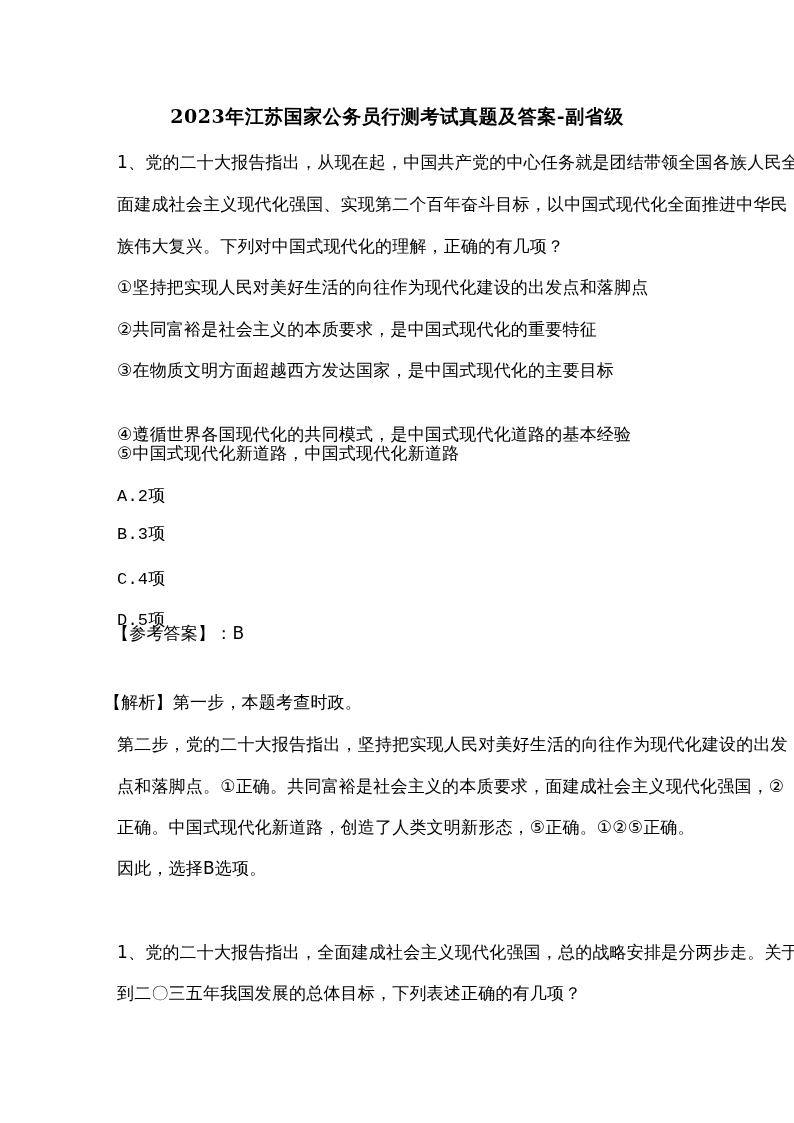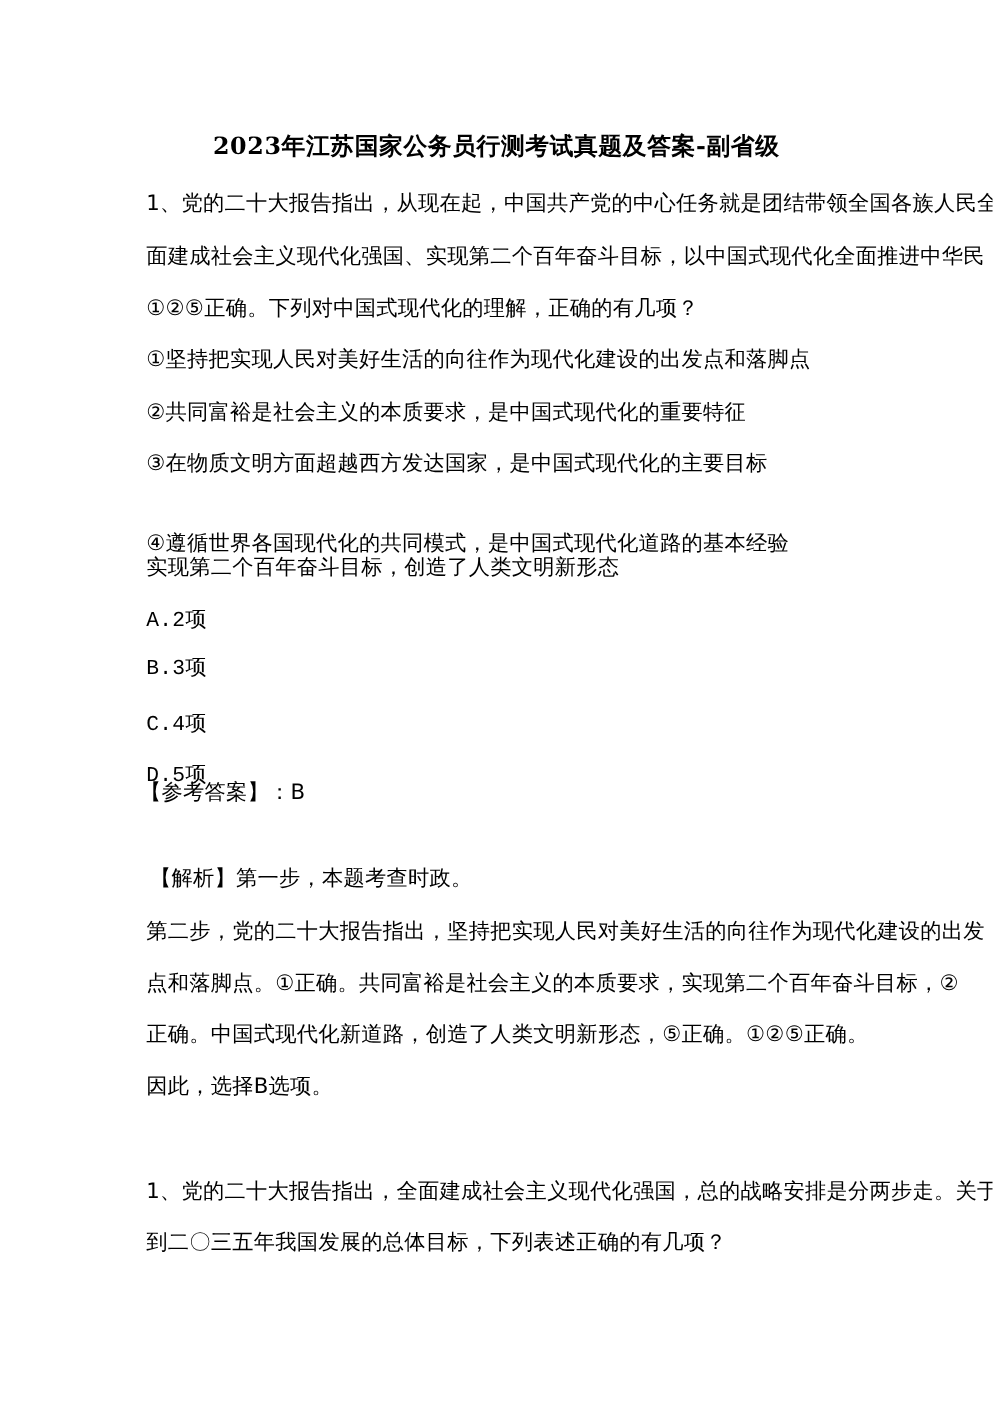--- a/index.html
+++ b/index.html
@@ -11,35 +11,35 @@
   .opt { font-family: Liberation Mono, monospace; }
 </style>
 </head>
 <body>
 
 <div>
   <div class="title">2023年江苏国家公务员行测考试真题及答案-副省级</div>
 
   <div class="line" style="top:151px">1、党的二十大报告指出，从现在起，中国共产党的中心任务就是团结带领全国各族人民全</div>
   <div class="line" style="top:193px">面建成社会主义现代化强国、实现第二个百年奋斗目标，以中国式现代化全面推进中华民</div>
-  <div class="line" style="top:235px">①②⑤正确。下列对中国式现代化的理解，正确的有几项？</div>
+  <div class="line" style="top:235px">族伟大复兴。下列对中国式现代化的理解，正确的有几项？</div>
 
   <div class="line" style="top:276px">①坚持把实现人民对美好生活的向往作为现代化建设的出发点和落脚点</div>
   <div class="line" style="top:318px">②共同富裕是社会主义的本质要求，是中国式现代化的重要特征</div>
   <div class="line" style="top:359px">③在物质文明方面超越西方发达国家，是中国式现代化的主要目标</div>
   <div class="line" style="top:423px">④遵循世界各国现代化的共同模式，是中国式现代化道路的基本经验</div>
-  <div class="line" style="top:442px">实现第二个百年奋斗目标，创造了人类文明新形态</div>
+  <div class="line" style="top:442px">⑤中国式现代化新道路，中国式现代化新道路</div>
 
   <div class="line opt" style="top:484px">A.2项</div>
   <div class="line opt" style="top:522px">B.3项</div>
   <div class="line opt" style="top:567px">C.4项</div>
   <div class="line opt" style="top:608px">D.5项</div>
 
   <div class="line" style="top:622px; left:112px">【参考答案】：B</div>
-  <div class="line" style="top:691px; left:120px">【解析】第一步，本题考查时政。</div>
+  <div class="line" style="top:691px; left:104px">【解析】第一步，本题考查时政。</div>
   <div class="line" style="top:733px">第二步，党的二十大报告指出，坚持把实现人民对美好生活的向往作为现代化建设的出发</div>
-  <div class="line" style="top:775px">点和落脚点。①正确。共同富裕是社会主义的本质要求，实现第二个百年奋斗目标，②</div>
+  <div class="line" style="top:775px">点和落脚点。①正确。共同富裕是社会主义的本质要求，面建成社会主义现代化强国，②</div>
   <div class="line" style="top:816px">正确。中国式现代化新道路，创造了人类文明新形态，⑤正确。①②⑤正确。</div>
   <div class="line" style="top:857px">因此，选择B选项。</div>
 
   <div class="line" style="top:941px">1、党的二十大报告指出，全面建成社会主义现代化强国，总的战略安排是分两步走。关于</div>
   <div class="line" style="top:982px">到二〇三五年我国发展的总体目标，下列表述正确的有几项？</div>
 </div>
 
 </body></html>

